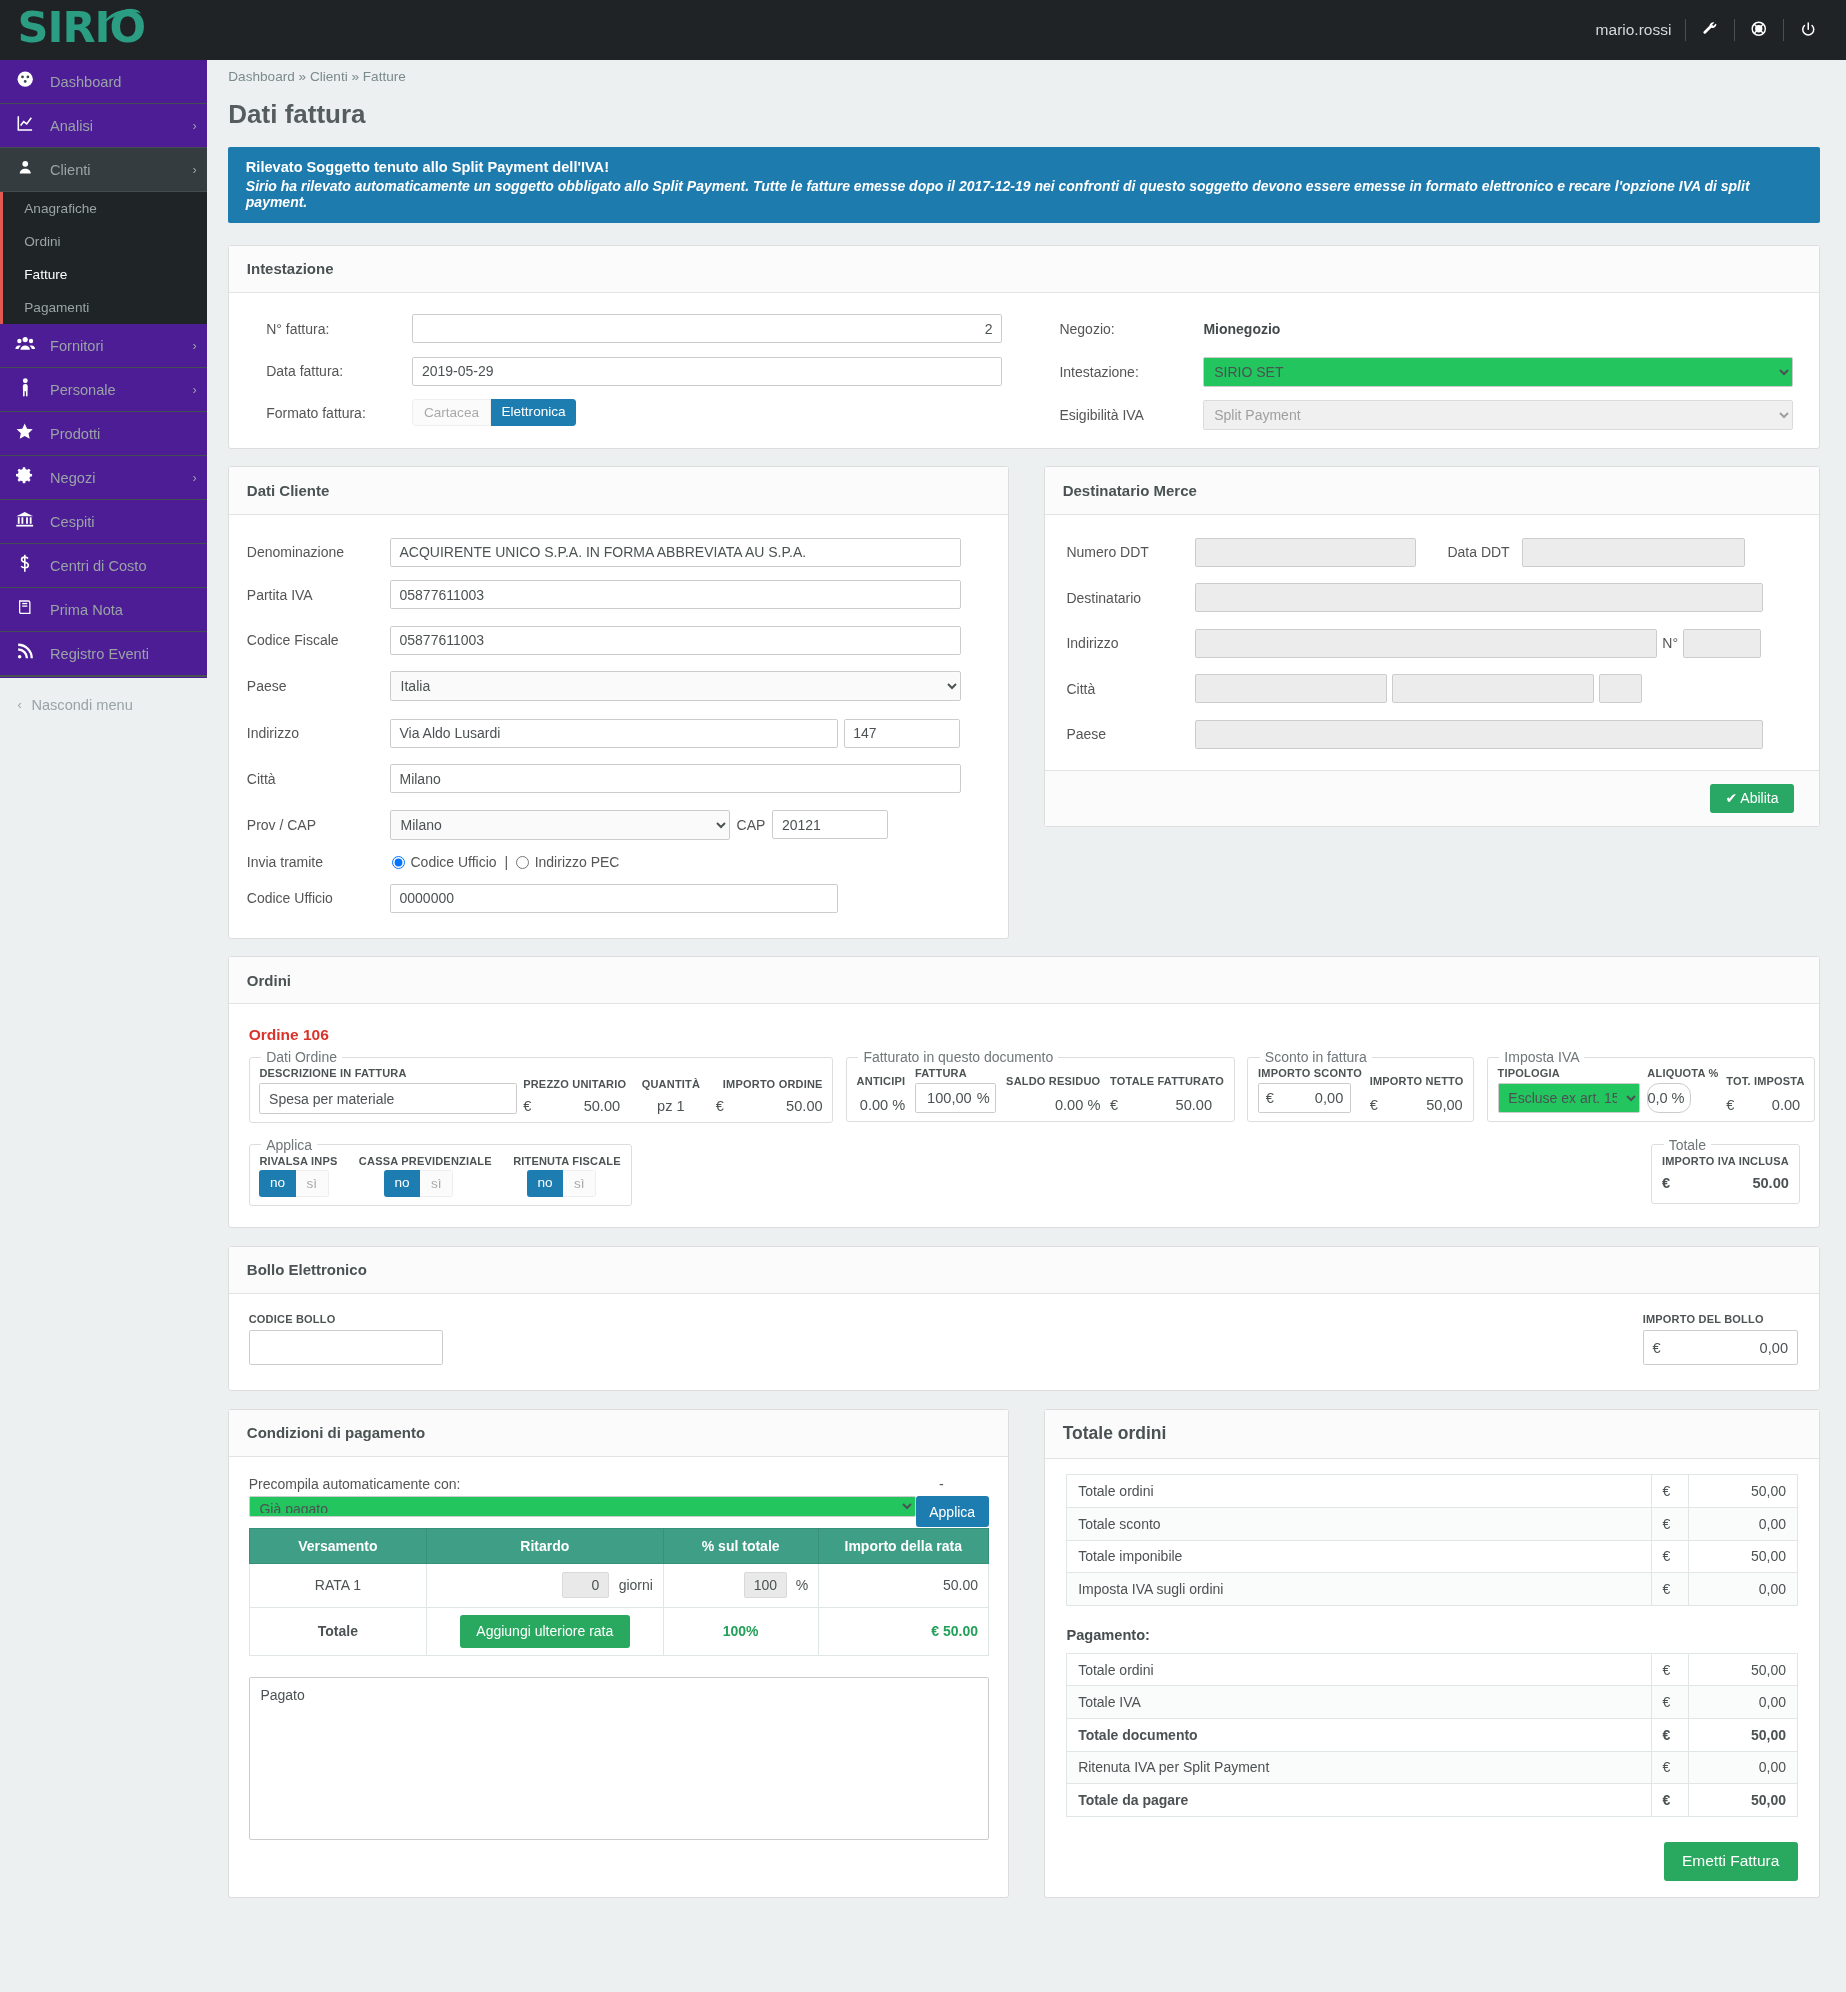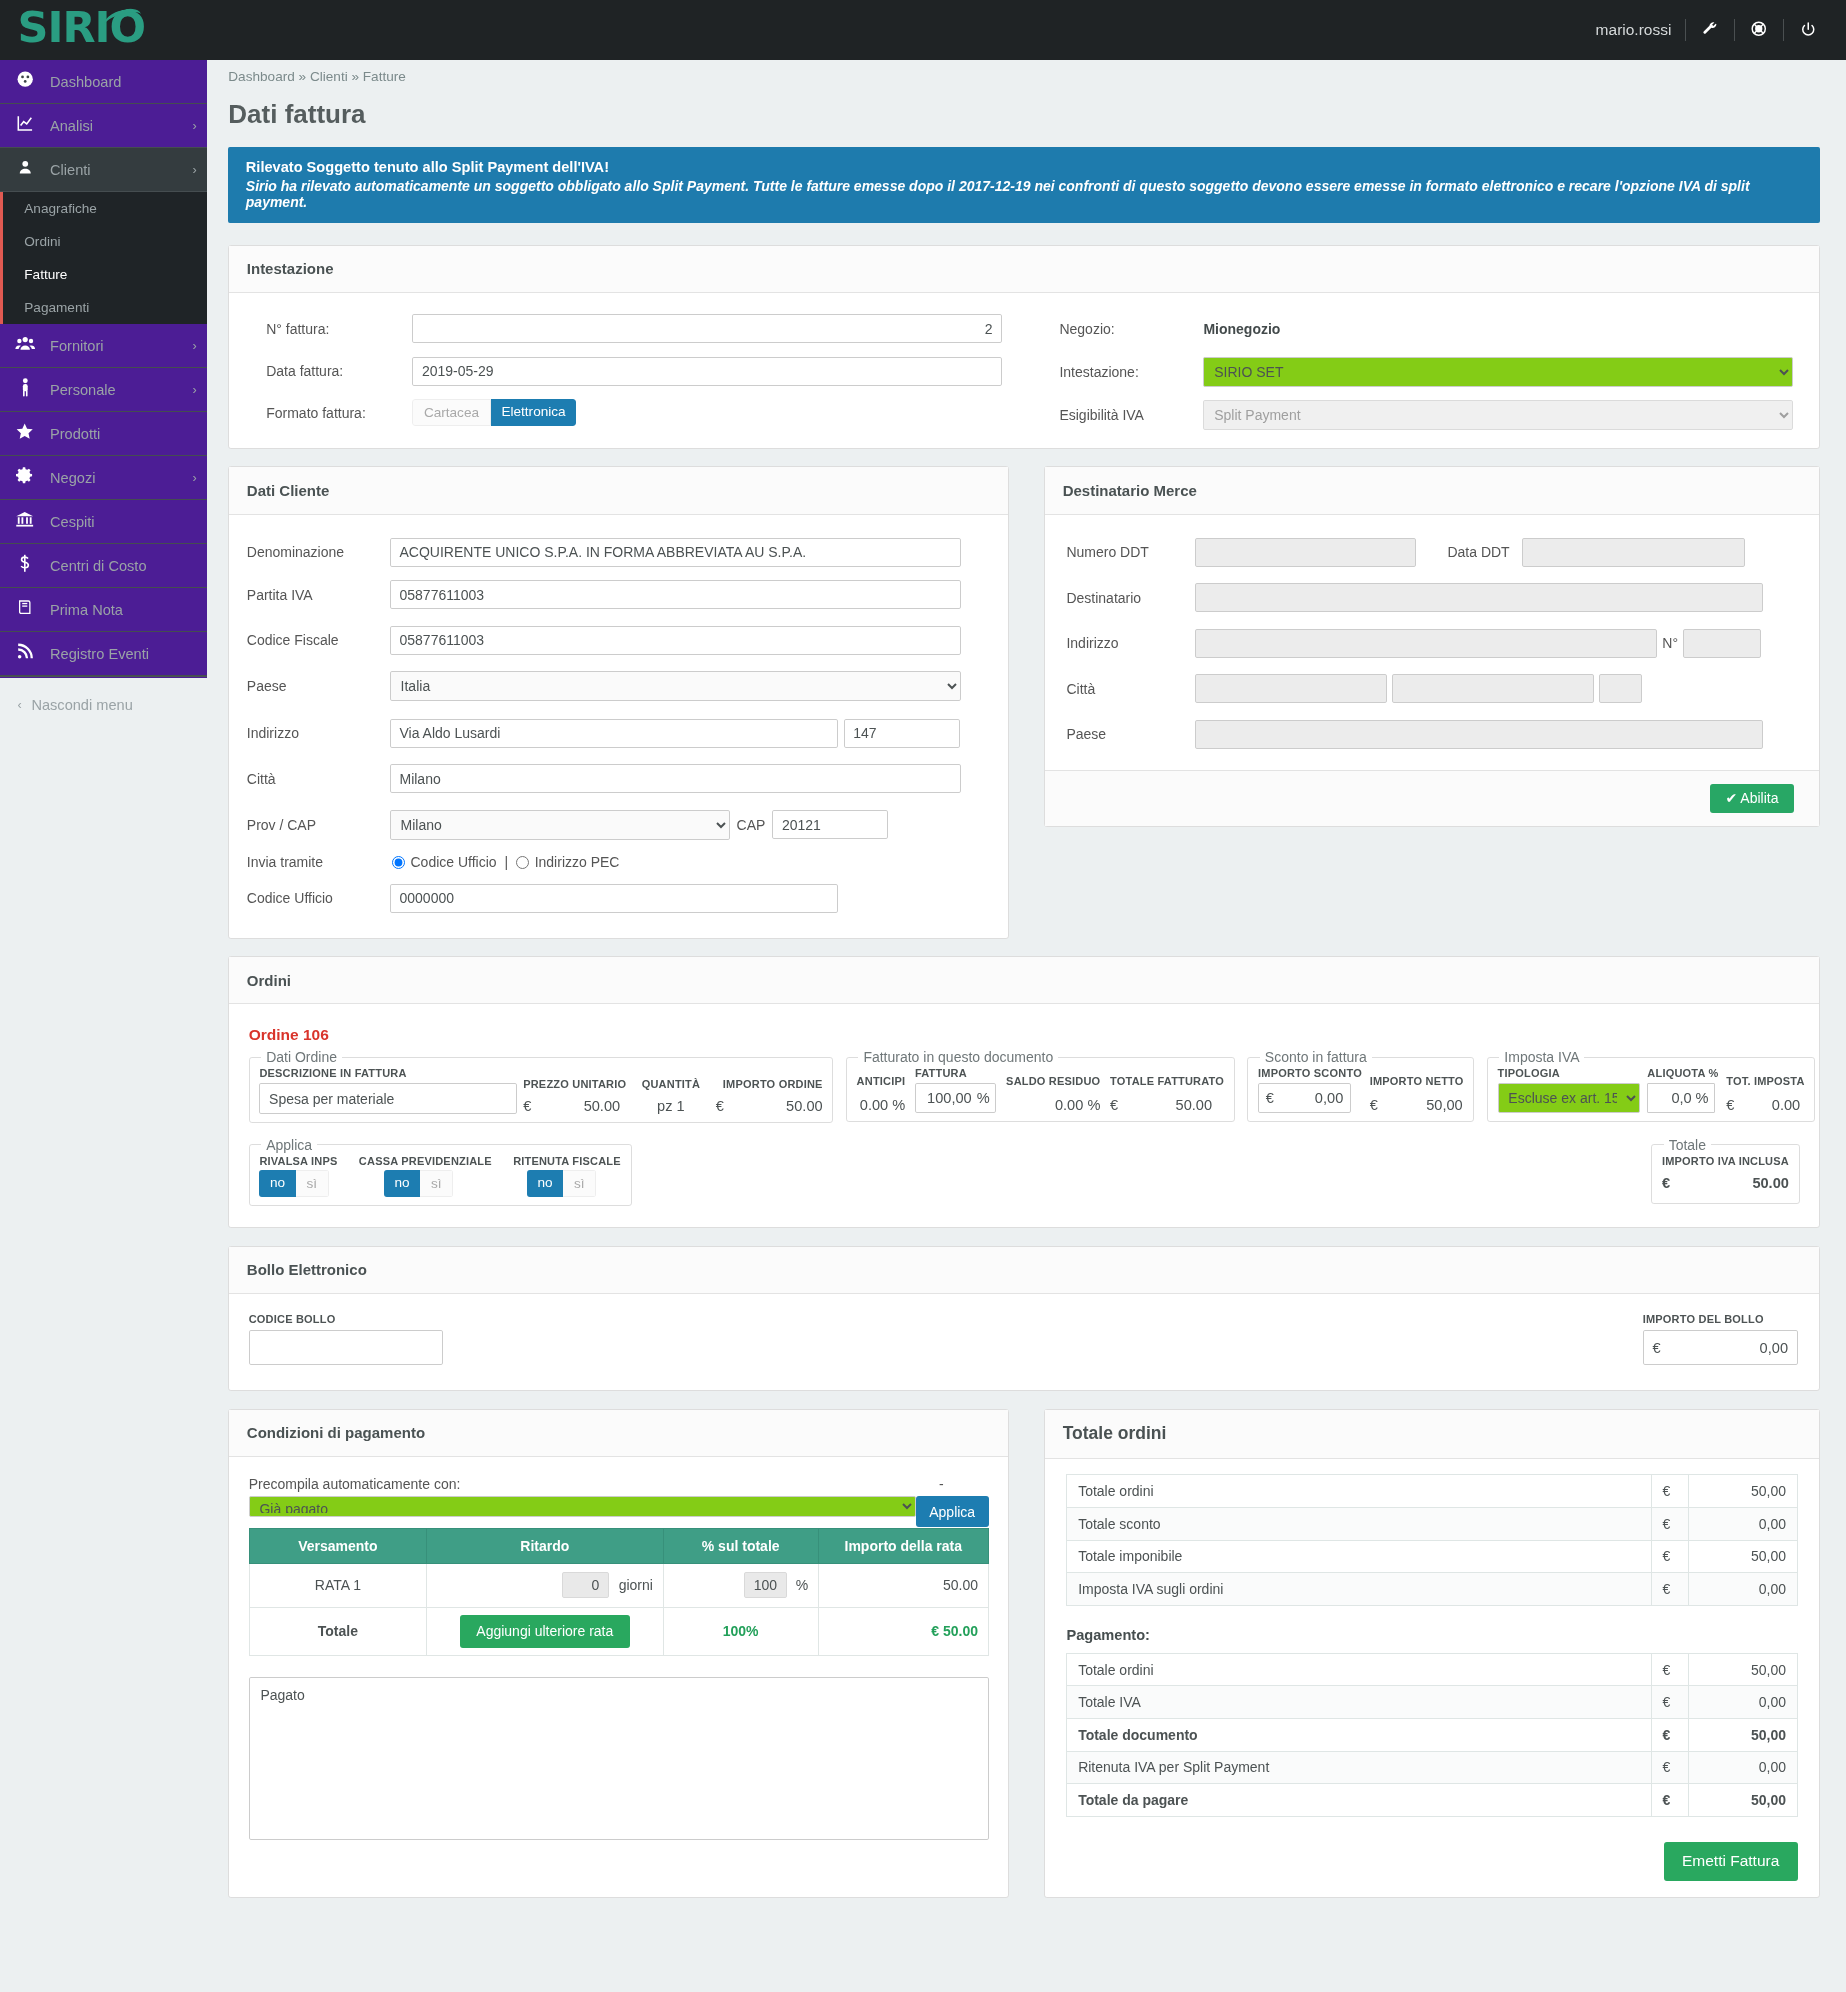--- a/index.html
+++ b/index.html
@@ -92,21 +92,21 @@
   
   .frow { display:flex; align-items:center; margin-bottom:13.6px; }
   .flbl { font-size:14px; color:#555; }
   input.txt, select.sel, textarea.ta {
     font-family:"Liberation Sans", sans-serif; font-size:14px; color:#4c5253;
     border:1px solid #ccc; background:#fff; height:29px; padding:2.9px 8.7px;
     border-radius:1.9px; outline:none;
   }
   input.txt.ro, select.sel.ro { background:#eaeaea; color:#777; }
   input.txt.gray { background:#ececec; }
-  select.sel { height:30px; padding:2.9px 5.8px; background:#84cc16; }
+  select.sel { height:30px; padding:2.9px 5.8px; background:#22c55e; }
   select.sel.shade { background:#fafafa; }
   .btn {
     display:inline-flex; align-items:center; justify-content:center;
     font-family:"Liberation Sans", sans-serif; border:none; cursor:pointer;
     border-radius:2.9px; font-size:14px;
   }
   .btn-blue { background:#1d7db1; color:#fff; }
   .btn-green { background:#28a765; color:#fff; }
   .btn-green2 { background:#29a85f; color:#fff; }
   
@@ -542,21 +542,21 @@
 
           <fieldset class="fs" style="width:330px;">
             <legend>Imposta IVA</legend>
             <div style="display:flex;align-items:flex-end;justify-content:space-between;">
               <div>
                 <div class="colhd">Tipologia</div>
                 <select class="sel" style="width:142px;margin-top:3.9px;"><option>Escluse ex art. 15</option></select>
               </div>
               <div style="margin-left:7.8px;">
                 <div class="colhd" style="text-align:right;">Aliquota %</div>
-                <div style="display:flex;align-items:center;justify-content:flex-end;border:1px solid #ccc;border-radius:1px;margin-top:3.9px;height:30px;width:68px;padding:0 5.8px;background:#fff;">
+                <div style="display:flex;align-items:center;justify-content:flex-end;border:1px solid #ccc;border-radius:12px;margin-top:3.9px;height:30px;width:44px;padding:0 5.8px;background:#fff;">
                   <span class="cellval">0,0</span>
                   <span class="cellval" style="margin-left:3.9px;">%</span>
                 </div>
               </div>
               <div style="margin-left:7.8px;">
                 <div class="colhd" style="text-align:right;">Tot. imposta</div>
                 <div style="display:flex;justify-content:space-between;width:74px;margin-top:10.7px;">
                   <span class="cellval">€</span>
                   <span class="cellval">0.00</span>
                 </div>

